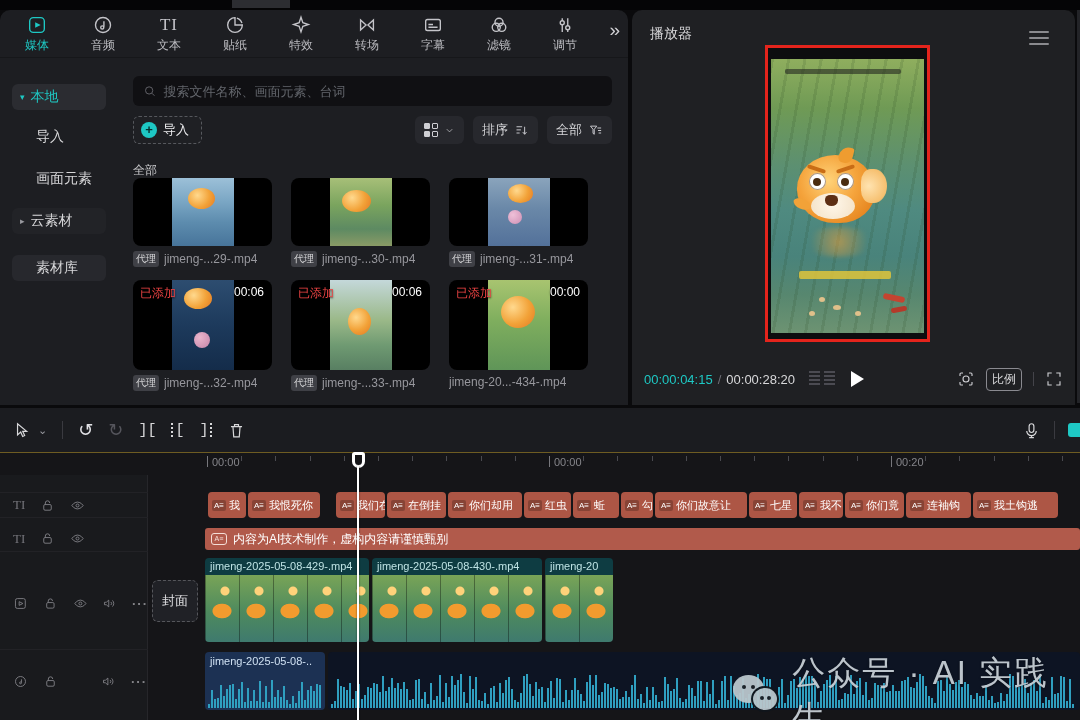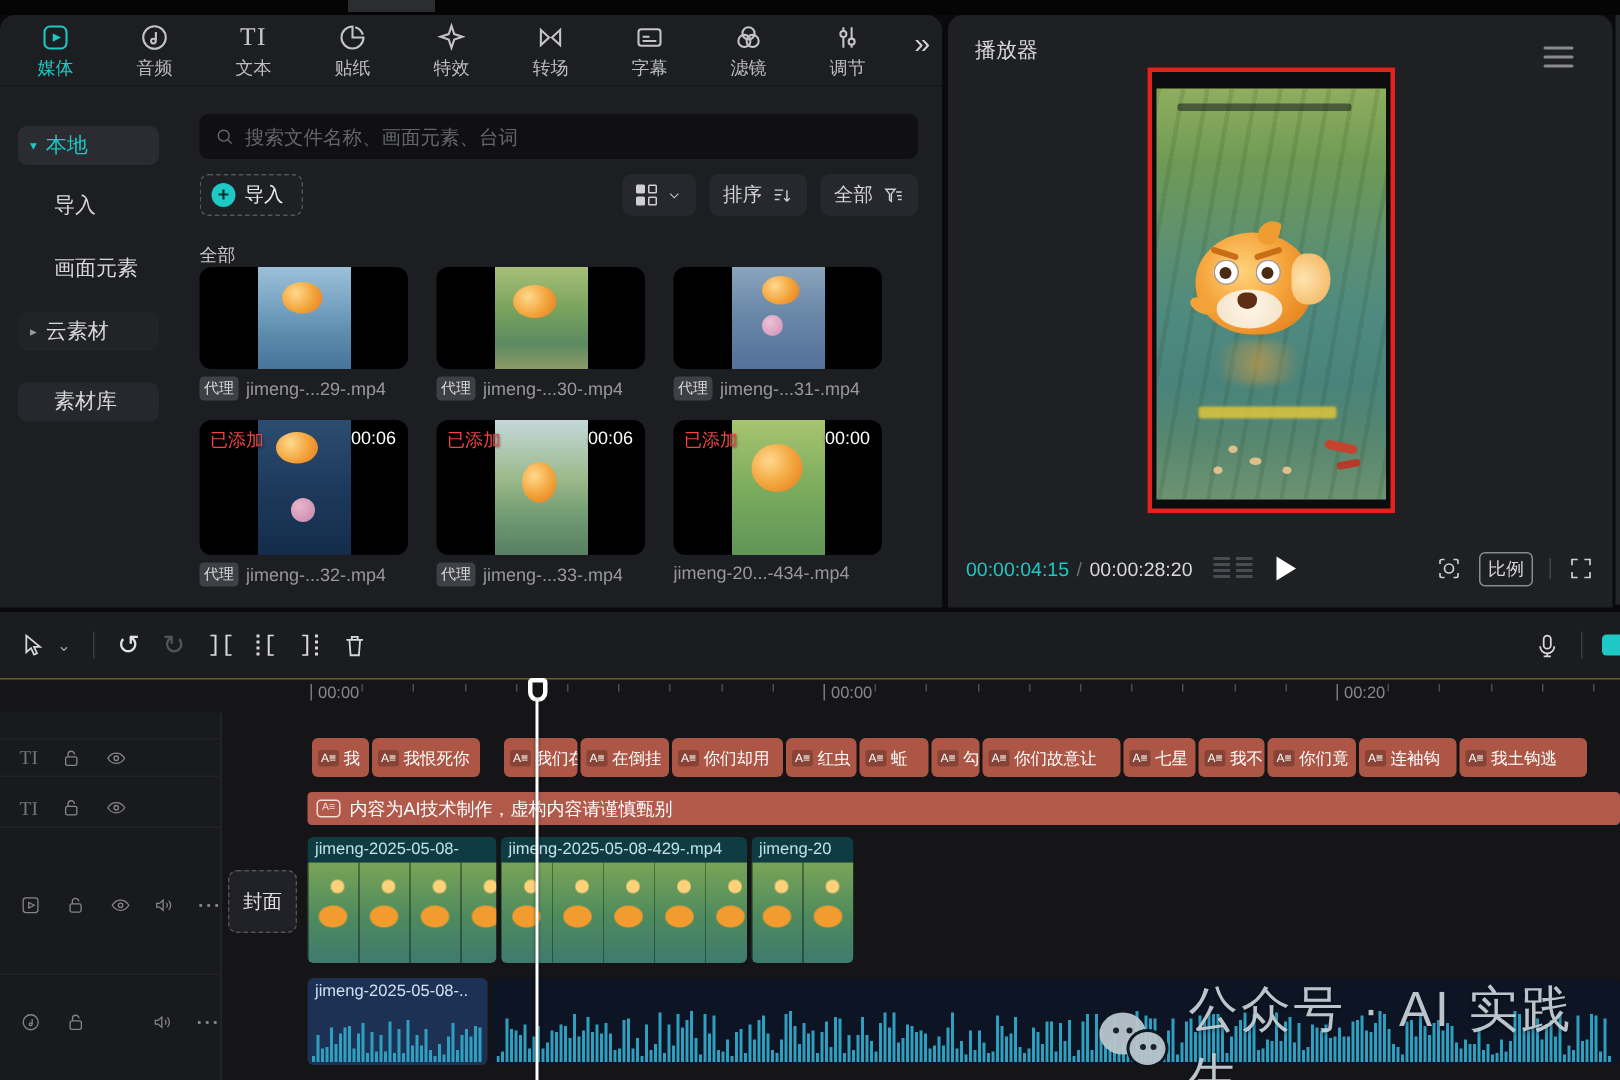--- a/index.html
+++ b/index.html
@@ -728,30 +728,30 @@
 
     </div>
 
     <div class="ai-track">
       <span class="cc-icon">A≡</span>
       <span class="ai-text">内容为AI技术制作，虚构内容请谨慎甄别</span>
     </div>
 
     <div class="video-track">
 
-        <div class="vclip" style="width: 126px;">
-          <div class="vname">jimeng-2025-05-08-</div>
-          <div class="vfilm"></div>
-        </div>
 
         <div class="vclip" style="width: 164px;">
           <div class="vname">jimeng-2025-05-08-429-.mp4</div>
           <div class="vfilm"></div>
         </div>
 
+        <div class="vclip" style="width: 170px;">
+          <div class="vname">jimeng-2025-05-08-430-.mp4</div>
+          <div class="vfilm"></div>
+        </div>
 
 
 
         <div class="vclip" style="width: 68px;">
           <div class="vname">jimeng-20</div>
           <div class="vfilm"></div>
         </div>
 
     </div>
 

